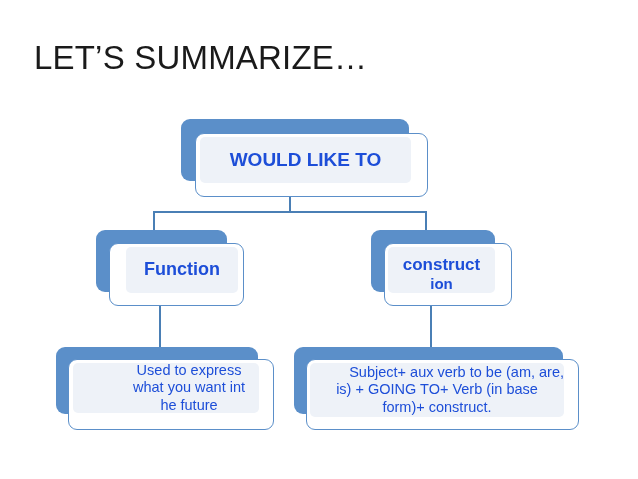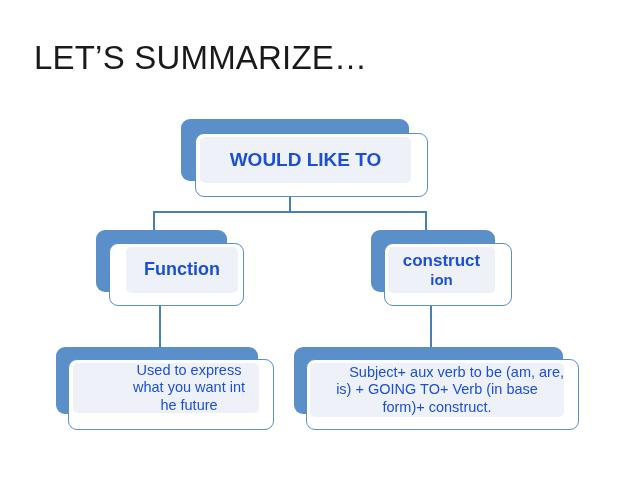--- a/index.html
+++ b/index.html
@@ -117,21 +117,21 @@
     <div class="plate" style="width:131px; height:62px;"></div>
     <div class="frame" style="left:13px; top:13px; width:135px; height:63px;"></div>
     <div class="panel" style="left:18px; top:17px; width:112px; height:46px;margin-left:12px;">
       <span class="label" style="font-size:18px;">Function</span>
     </div>
   </div>
 
   <div class="node branch" style="left:371px; top:230px; width:141px; height:76px;">
     <div class="plate" style="width:124px; height:62px;"></div>
     <div class="frame" style="left:13px; top:13px; width:128px; height:63px;"></div>
-    <div class="panel" style="left:17px; top:17px; width:107px; height:46px; flex-direction:column;">
+    <div class="panel" style="left:17px; top:17px; width:107px; height:46px; flex-direction:column;justify-content:flex-end;">
       <span class="label" style="font-size:17px;">construct</span>
       <span class="label" style="font-size:15px;">ion</span>
     </div>
   </div>
 
   <div class="node leaf" style="left:56px; top:347px; width:218px; height:83px;">
     <div class="plate" style="width:202px; height:67px;"></div>
     <div class="frame" style="left:12px; top:12px; width:206px; height:71px;"></div>
     <div class="panel" style="left:17px; top:16px; width:186px; height:50px;padding-left:46px;">
       <span class="label" style="font-size:14.5px; padding:0 4px;">Used to express what you want int he future</span>

